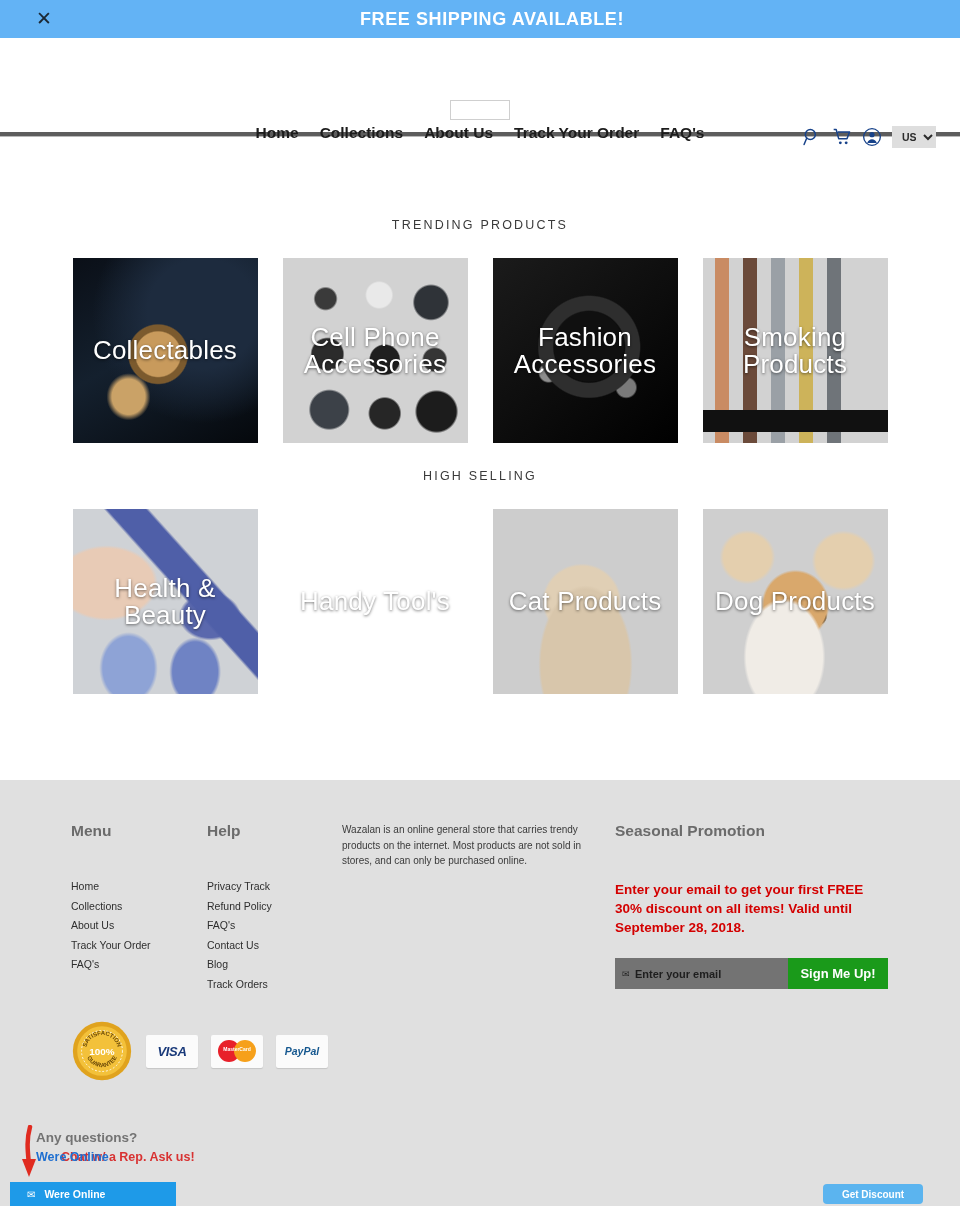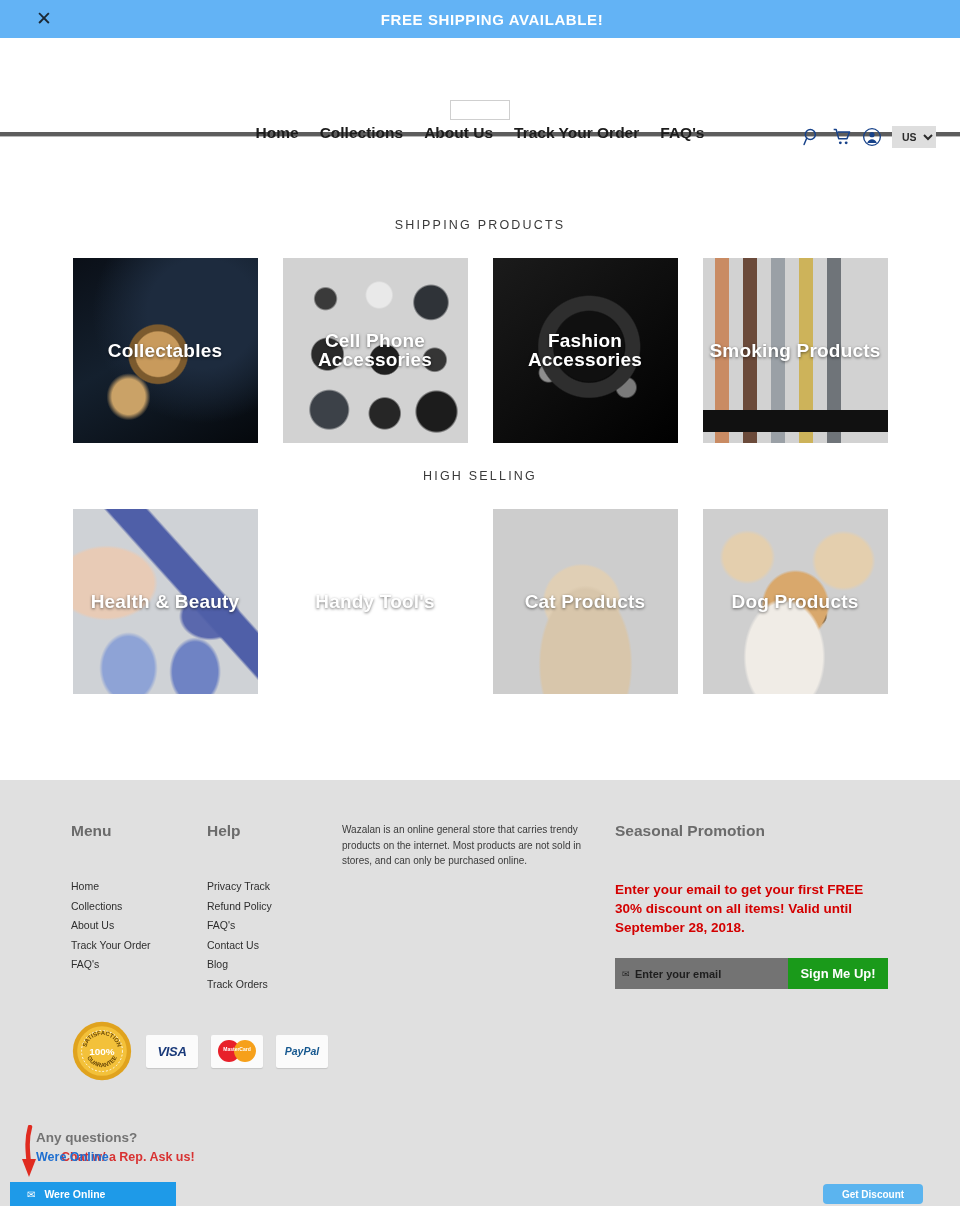--- a/index.html
+++ b/index.html
@@ -15,21 +15,21 @@
   .announce {
     height: 38px;
     background: #63b3f5;
     display: flex;
     align-items: center;
     justify-content: center;
     position: relative;
   }
   .announce-text {
     color: #ffffff;
-    font-size: 15px;
+    font-size: 18px;
     font-weight: bold;
     letter-spacing: 0.6px;
     margin-left: 24px;
   }
   .announce-close {
     position: absolute;
     left: 34px; top: 50%;
     transform: translateY(-50%);
     width: 20px; height: 20px;
     color: #1a2733;
@@ -115,22 +115,22 @@
     position: relative;
     overflow: hidden;
     cursor: pointer;
   }
   .tile-label {
     position: absolute;
     left: 0; right: 0; top: 50%;
     transform: translateY(-50%);
     text-align: center;
     color: #ffffff;
-    font-size: 19px;
-    font-weight: bold;
+    font-size: 26px;
+    font-weight: normal;
     line-height: 1.05;
     letter-spacing: 0.2px;
     text-shadow: 0 1px 3px rgba(0,0,0,.55);
     padding: 0 6px;
     z-index: 3;
   }
   .tile-img { position: absolute; inset: 0; z-index: 1; }
 
   
   .img-watch {
@@ -400,21 +400,21 @@
       <circle cx="12" cy="9.2" r="3.1" fill="#17428a"></circle>
       <path d="M6.2 19.2c1.2-3.2 3.3-4.6 5.8-4.6s4.6 1.4 5.8 4.6" fill="#17428a"></path>
     </svg>
     <select class="currency">
       <option>USD</option>
     </select>
   </div>
 </div>
 <div class="header-rule"></div>
 
-<div class="section-title" id="trending-title">SHIPPING PRODUCTS</div>
+<div class="section-title" id="trending-title">TRENDING PRODUCTS</div>
 <div class="grid">
   <div class="tile">
     <div class="tile-img img-watch"></div>
     <div class="tile-label">Collectables</div>
   </div>
   <div class="tile">
     <div class="tile-img img-phone"></div>
     <div class="tile-label">Cell Phone Accessories</div>
   </div>
   <div class="tile">

